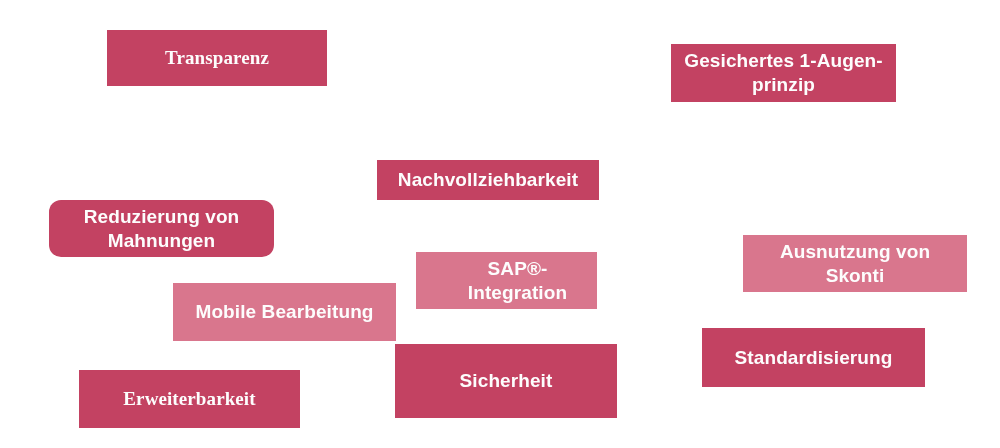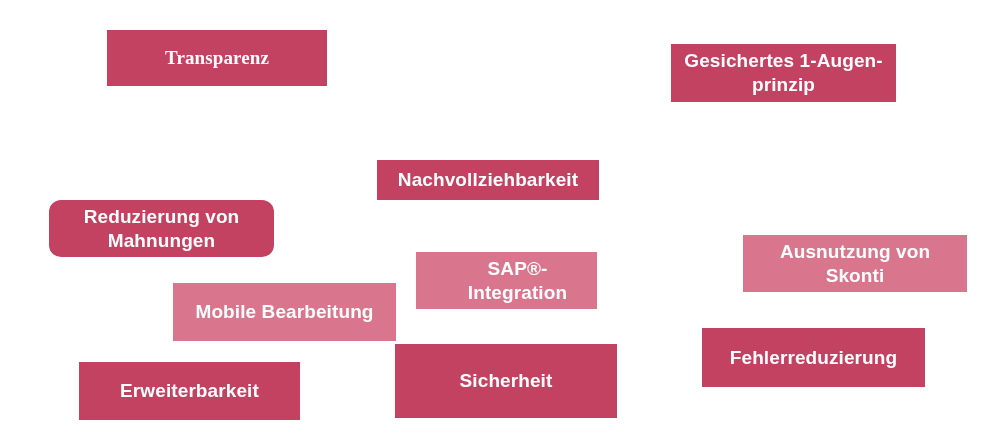--- a/index.html
+++ b/index.html
@@ -30,21 +30,21 @@
     letter-spacing: 0.1px;
   }
   .badge[data-tone="dark"]  { background: var(--dark, #c34262); }
   .badge[data-tone="light"] { background: var(--light, #d9768d); }
 
   
   .b0  { left: 107px; top: 30px;  width: 220px; height: 56px; font-family: Liberation Serif, serif; }  
   .b1  { left: 82px;  top: 116px; width: 221px; height: 55px; }  
   .b2  { left: 49px;  top: 200px; width: 225px; height: 57px; border-radius: 12px; }  
   .b3  { left: 126px; top: 283px; width: 223px; height: 58px; margin-left: 47px; }  
-  .b4  { left: 79px;  top: 362px; width: 221px; height: 58px; }  
+  .b4  { left: 79px;  top: 370px; width: 221px; height: 58px; font-family: Liberation Serif, serif; }  
   .b5  { left: 376px; top: 64px;  width: 223px; height: 59px; }  
   .b6  { left: 377px; top: 160px; width: 222px; height: 40px; }  
   .b7  { left: 416px; top: 252px; width: 181px; height: 57px; padding-left: 32px; }  
   .b8  { left: 395px; top: 344px; width: 222px; height: 74px; }  
   .b9  { left: 671px; top: 44px;  width: 225px; height: 58px; }  
   .b10 { left: 726px; top: 133px; width: 223px; height: 57px; }  
   .b11 { left: 743px; top: 235px; width: 224px; height: 57px; }  
   .b12 { left: 702px; top: 328px; width: 223px; height: 59px; }  
 </style>
 </head>
@@ -85,16 +85,16 @@
   <div class="badge b9" data-tone="dark">
     <span>Gesichertes 1-Augen-prinzip</span>
   </div>
 
 
   <div class="badge b11" data-tone="light">
     <span>Ausnutzung von Skonti</span>
   </div>
 
   <div class="badge b12" data-tone="dark">
-    <span>Fehlerreduzierung</span>
+    <span>Standardisierung</span>
   </div>
 
 </div>
 
 </body></html>

